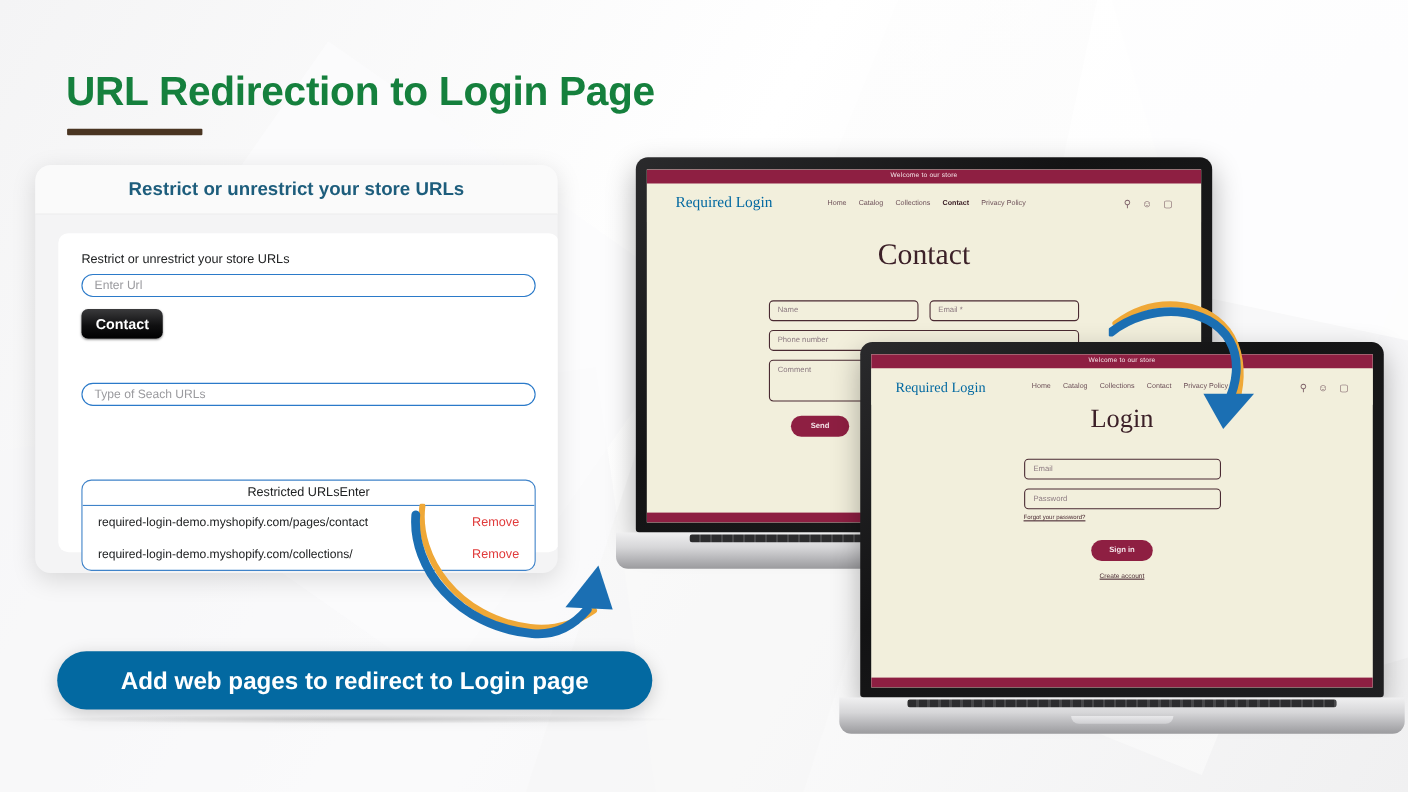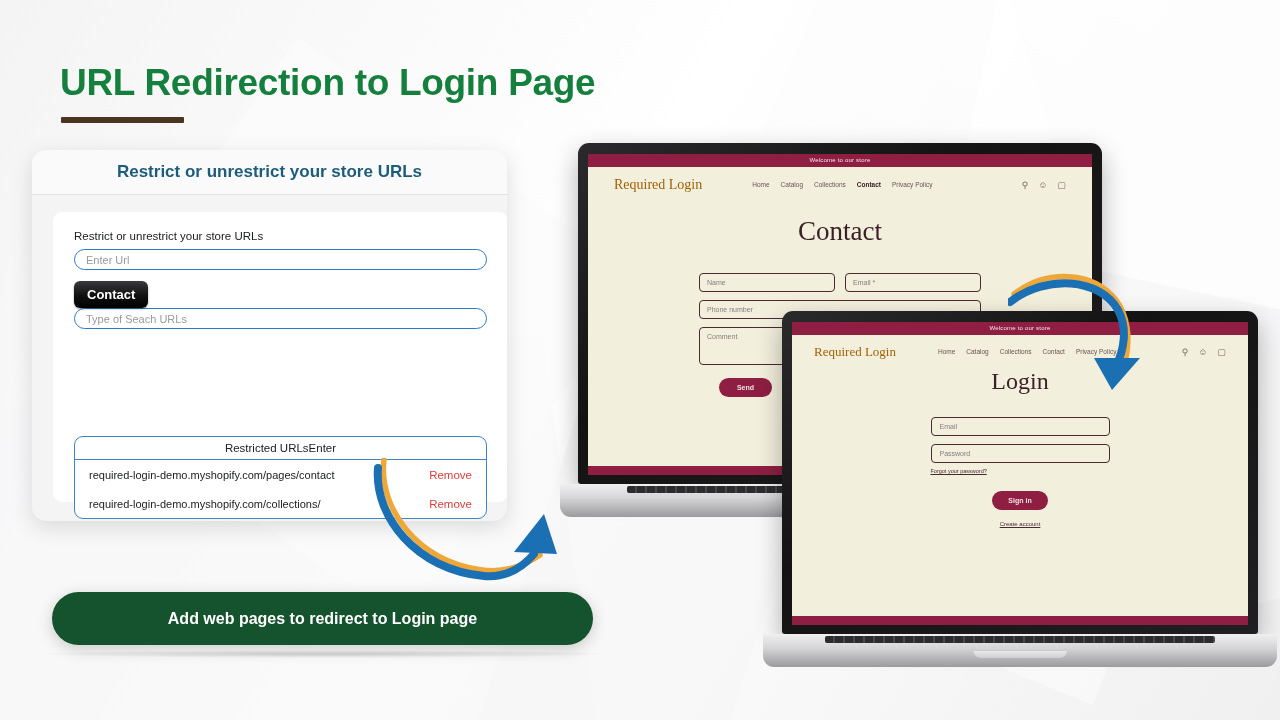--- a/index.html
+++ b/index.html
@@ -55,21 +55,21 @@
     background: #ffffff; border-radius: 9px;
   }
   .card-label { font-size: 11.5px; color: #202223; margin: 18px 0 7px 21px; }
 
   .inp {
     margin-left: 21px; width: 413px; height: 21px;
     border: 1.4px solid #2b7ac9; border-radius: 11px;
     background: #fff; display: flex; align-items: center;
     padding: 0 11px; font-size: 11px; color: #9a9a9e;
   }
-  .inp.search { }
+  .inp.search { margin-top: 40px; }
 
   .btn-restrict {
     margin: 11px 0 0 21px; display: inline-block;
     background: linear-gradient(180deg,#3a3a3c 0%,#101011 55%,#000000 100%);
     color:#fff; font-size:13px; font-weight:700;
     padding: 6px 13px; border-radius: 6px;
     box-shadow: 0 1px 2px rgba(0,0,0,.4);
   }
 
   .table {
@@ -104,35 +104,35 @@
     background: linear-gradient(180deg,#e8e8ea,#cfcfd2);
     border-radius: 0 0 7px 7px;
   }
   .keys { position:absolute; left:12%; right:12%; top:2px; height:7px;
           background: repeating-linear-gradient(90deg,#1c1c1e 0 8px,#3a3a3c 8px 10px);
           border-radius: 2px; opacity:.92; }
 
   
   .announce { background:#8e1f42; color:#f6e6ea; text-align:center; font-size:6px; letter-spacing:.2px; }
   .storenav { display:flex; align-items:center; background:#f2efdc; }
-  .brand { font-family:"Liberation Serif", serif; color:#a16207; }
+  .brand { font-family:"Liberation Serif", serif; color:#0369a1; }
   .navlinks { display:flex; gap:11px; color:#6d5058; }
   .navicons { margin-left:auto; display:flex; gap:10px; color:#7d6068; }
   .pagetitle { font-family:"Liberation Serif", serif; color:#3c2028; text-align:center; }
   .field { border:1px solid #4a2a32; border-radius:4px; color:#8c7a80; display:flex; align-items:center; background:transparent; }
   .pill { background:#8e1f42; color:#f3e3e8; border-radius:20px; text-align:center; }
   .smalllink { color:#4a2a32; text-decoration:underline; }
 
   
   .banner {
     position:absolute; left:52px; top:592px;
     width:541px; height:53px;
-    background:#14532d; border-radius:27px;
+    background:#0369a1; border-radius:27px;
     display:flex; align-items:center; justify-content:center;
-    color:#fff; font-size:16px; font-weight:700;
+    color:#fff; font-size:22px; font-weight:700;
     box-shadow: 0 4px 16px rgba(0,0,0,.18);
   }
   .banner-shadow {
     position:absolute; left:40px; top:650px; width:570px; height:8px;
     background: radial-gradient(ellipse at center, rgba(0,0,0,.16), rgba(0,0,0,0) 72%);
   }
 
   .arrow { position:absolute; }
 </style>
 </head>

